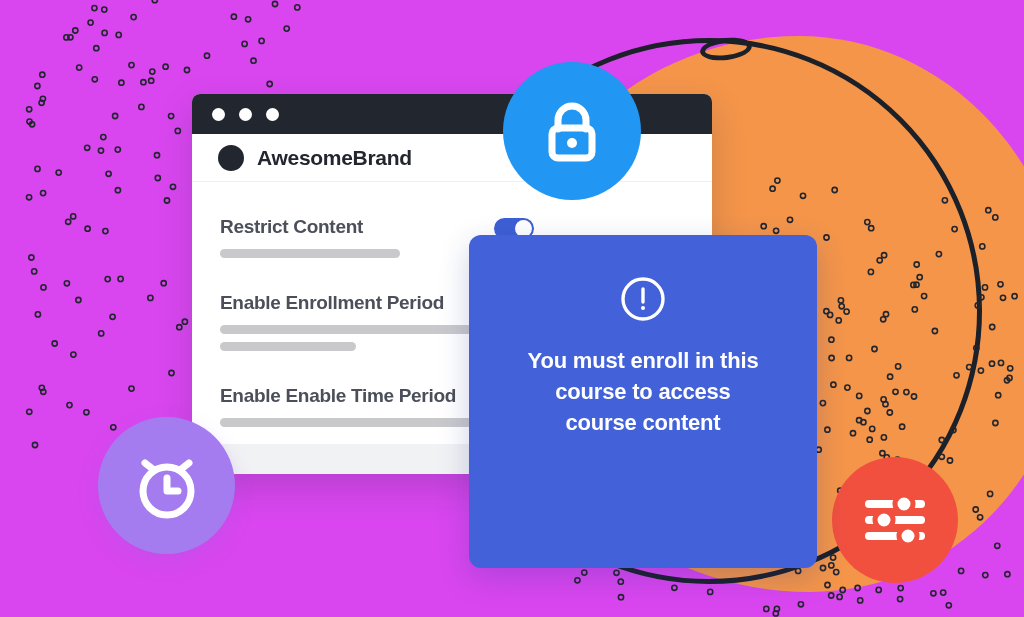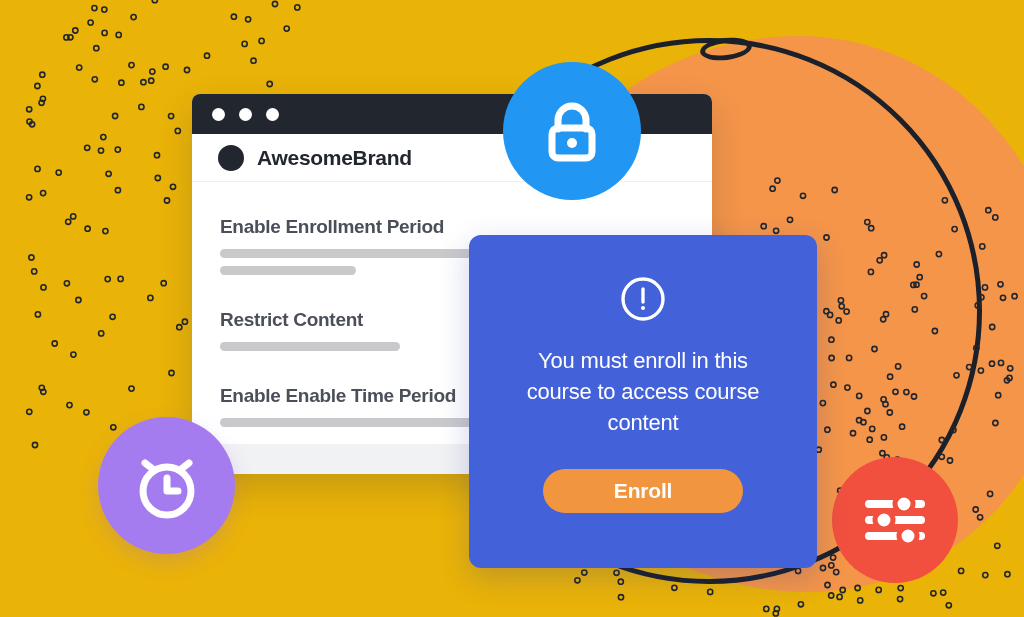--- a/index.html
+++ b/index.html
@@ -8,21 +8,21 @@
     background: #ffffff;
   }
   body {
     font-family: "Liberation Sans", sans-serif;
   }
   .scene {
     position: relative;
     width: 1024px;
     height: 617px;
     overflow: hidden;
-    background: #eab308;
+    background: #d946ef;
   }
 
   
   .orange-blob {
     position: absolute;
     left: 508px;
     top: 36px;
     width: 560px;
     height: 556px;
     background: #F4954A;
@@ -210,21 +210,21 @@
     box-sizing: border-box;
   }
   .modal-icon {
     margin: 0 auto 18px auto;
     width: 48px;
     height: 48px;
   }
   .modal-message {
     color: #ffffff;
     font-size: 22px;
-    font-weight: normal;
+    font-weight: bold;
     line-height: 1.42;
     letter-spacing: -.2px;
     padding: 0 48px;
   }
   .enroll-button {
     margin: 30px auto 0 auto;
     width: 200px;
     height: 44px;
     border-radius: 24px;
     background: #F2953F;
@@ -486,31 +486,31 @@
     </div>
 
     <div class="brand-bar">
       <span class="brand-logo"></span>
       <span class="brand-name">AwesomeBrand</span>
     </div>
 
     <div class="settings-body">
 
       <div class="setting-row">
-        <div class="setting-label">Enable Enrollment Period</div>
-        <div class="bar w-xl"></div>
-        <div class="bar w-mid"></div>
-      </div>
-
-      <div class="setting-row">
         <div class="setting-label">Restrict Content</div>
         <div class="bar w-long"></div>
         <div class="toggle">
           <span class="toggle-knob"></span>
         </div>
+      </div>
+
+      <div class="setting-row">
+        <div class="setting-label">Enable Enrollment Period</div>
+        <div class="bar w-xl"></div>
+        <div class="bar w-mid"></div>
       </div>
 
       <div class="setting-row">
         <div class="setting-label">Enable Enable Time Period</div>
         <div class="bar w-xl"></div>
       </div>
 
     </div>
     <div class="browser-footer"></div>
   </div>
@@ -543,16 +543,15 @@
     </svg>
   </div>
 
   <div class="modal">
     <svg class="modal-icon" viewBox="0 0 48 48">
       <circle cx="24" cy="24" r="20" fill="none" stroke="#ffffff" stroke-width="3.4"></circle>
       <line x1="24" y1="14" x2="24" y2="27" stroke="#ffffff" stroke-width="3.4" stroke-linecap="round"></line>
       <circle cx="24" cy="33" r="2" fill="#ffffff"></circle>
     </svg>
     <div class="modal-message">You must enroll in this course to access course content</div>
-    <button class="enroll-button">Enroll</button>
   </div>
 
 </div>
 
 </body></html>

